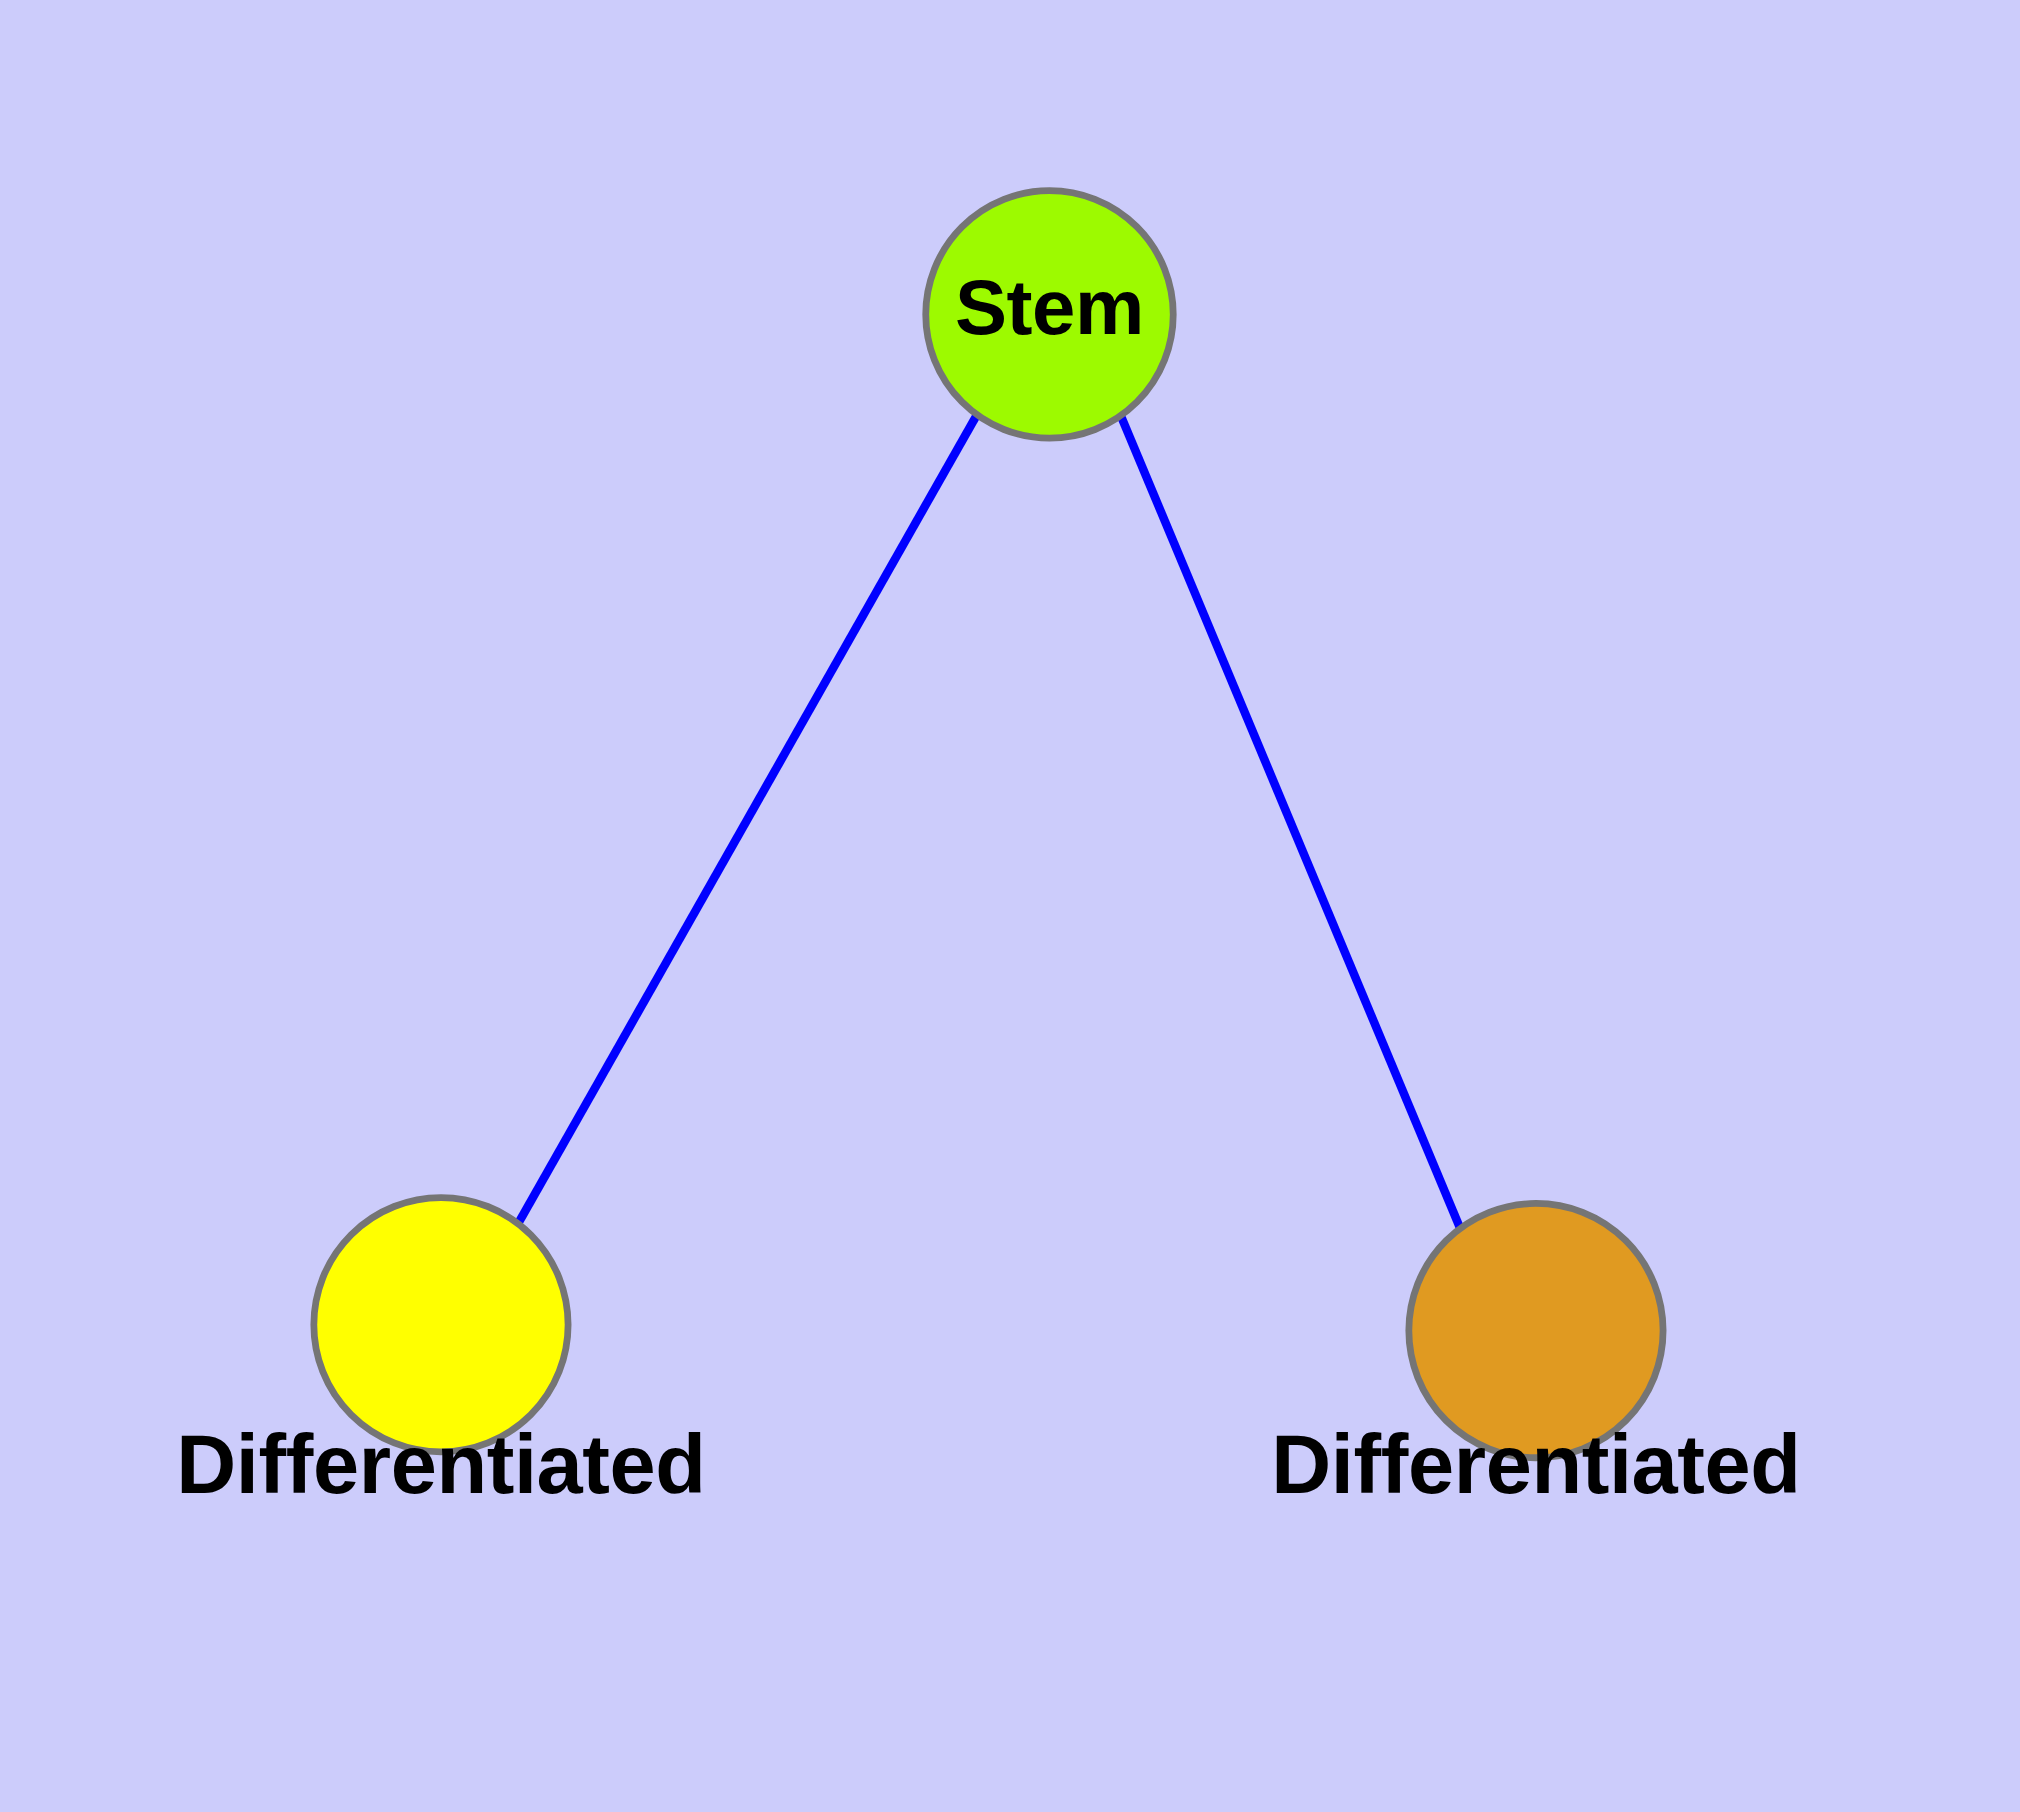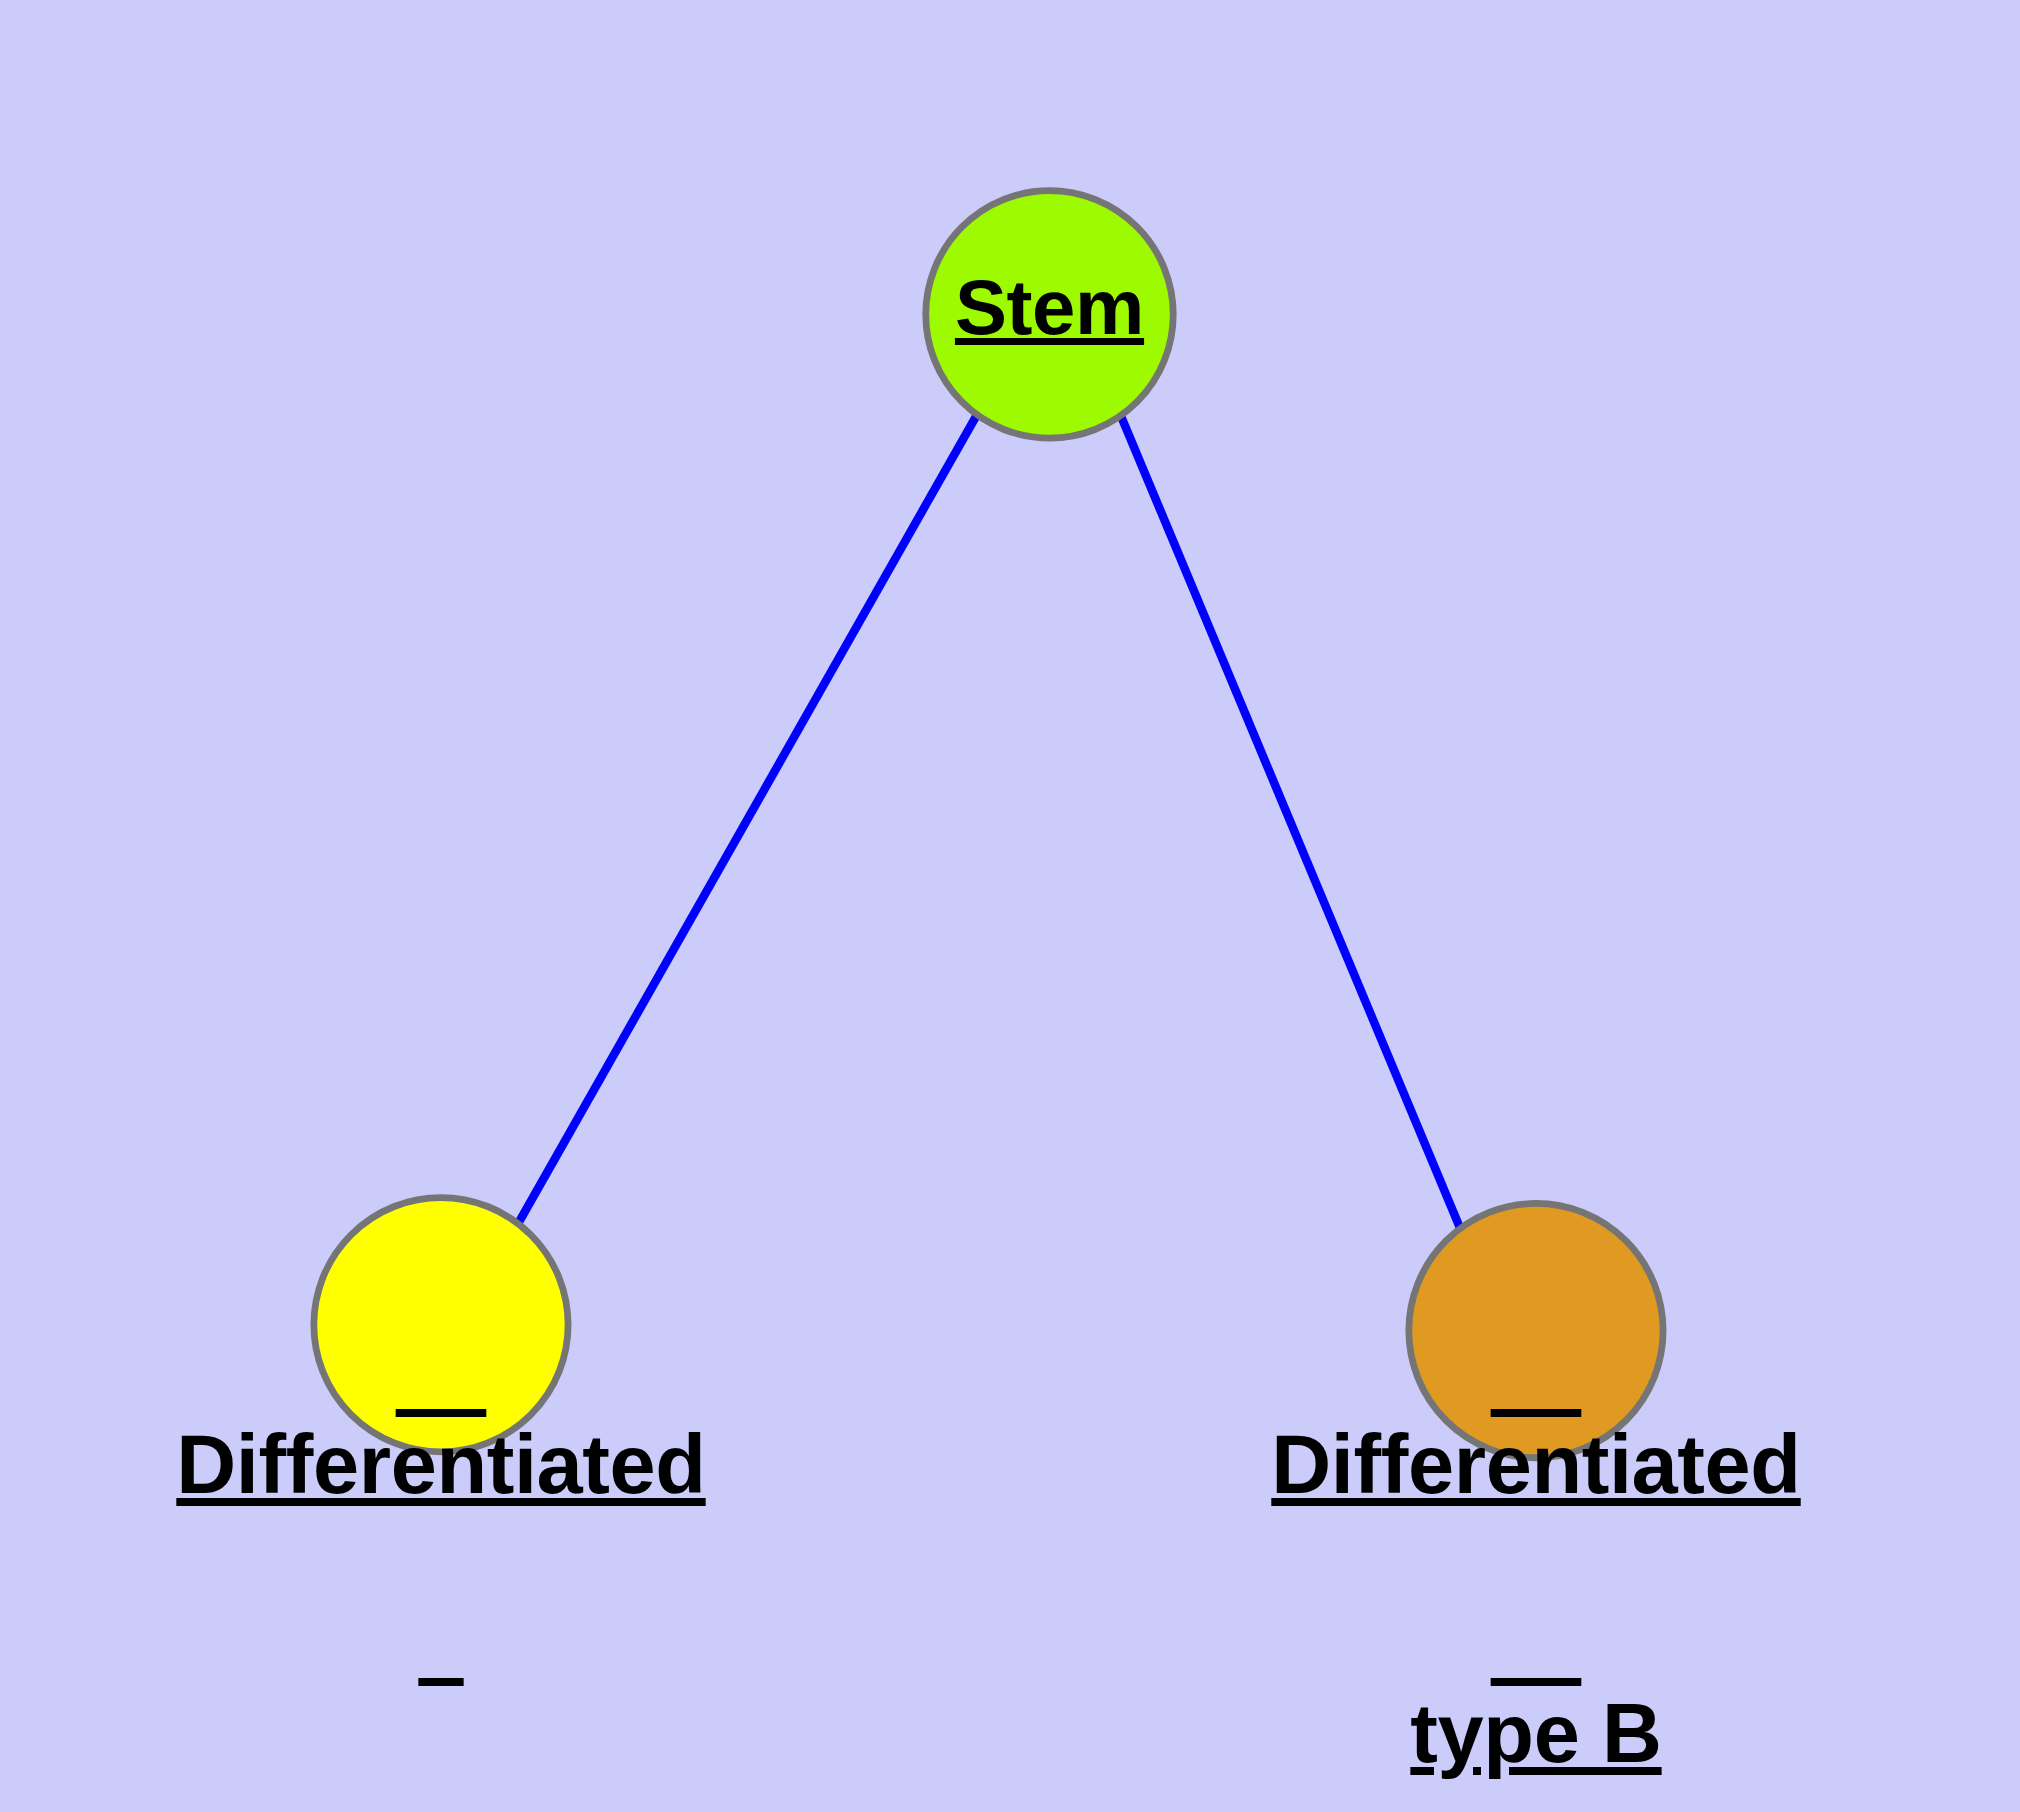--- a/index.html
+++ b/index.html
@@ -30,21 +30,20 @@
   }
   .node-label {
     position: absolute;
     text-align: center;
     color: #000000;
     font-weight: bold;
     line-height: 1.08;
     white-space: pre;
     pointer-events: none;
     letter-spacing: -0.4px;
-    text-decoration: underline;
   }
   #label-stem {
     font-size: 78px;
     left: 795px;
     top: 265px;
     width: 509px;
   }
   #label-type-a {
     font-size: 83px;
     left: 102px;
@@ -80,17 +79,16 @@
   </svg>
 
   <div class="node-label" id="label-stem">Stem</div>
 
   <div class="node-label" id="label-type-a">
     <div>Differentiated</div>
   </div>
 
   <div class="node-label" id="label-type-b">
     <div>Differentiated</div>
-    <div>type B</div>
   </div>
 
 </div>
 
 
 </body></html>

